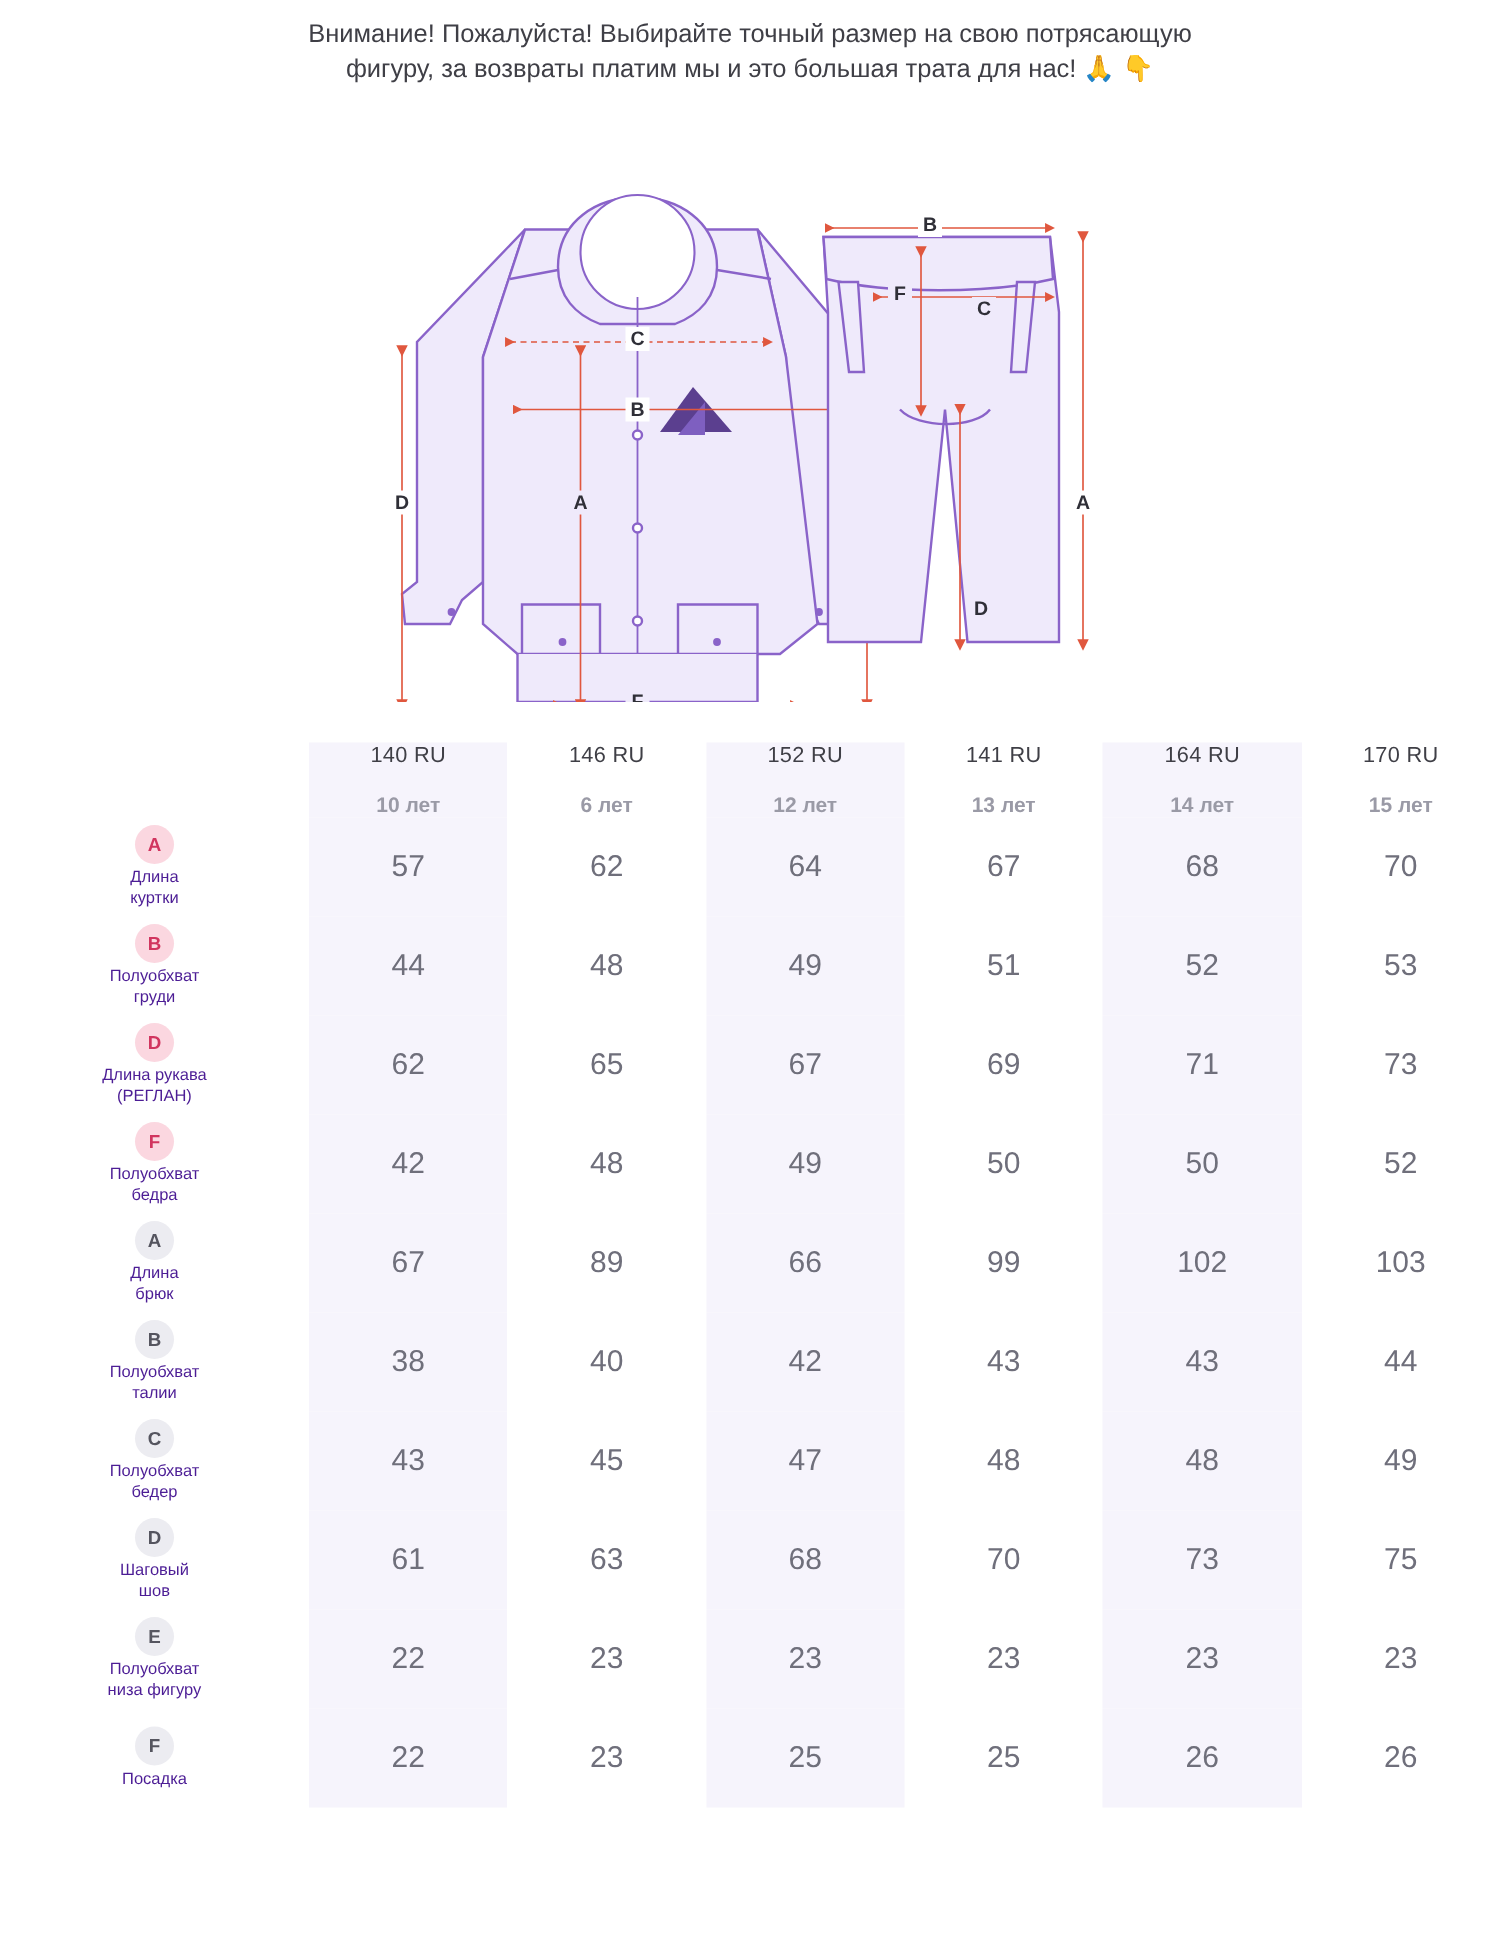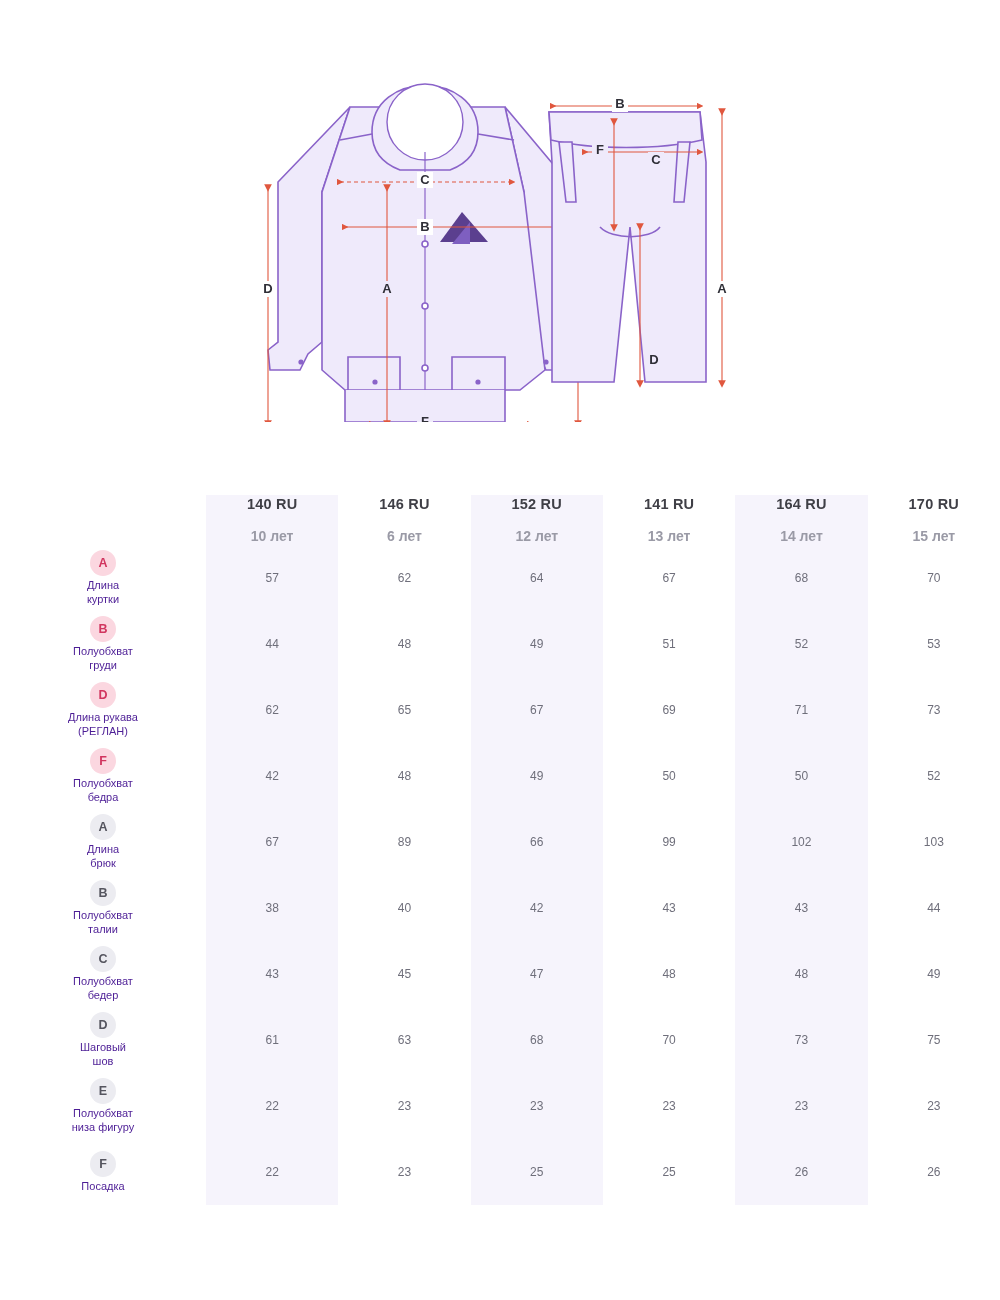--- a/index.html
+++ b/index.html
@@ -60,21 +60,21 @@
   }
 
   .hdr-cell {
     height: 50px;
     text-align: center;
     vertical-align: middle;
     padding-top: 14px;
   }
   .hdr-ru {
     font-size: 14.5px;
-    font-weight: bold;
+    font-weight: normal;
     color: #3f3f46;
     letter-spacing: .2px;
   }
   .hdr-age {
     font-size: 14px;
     color: #9a9aa6;
     margin-top: 16px;
   }
 
   .col-shade { background: #f6f4fc; }
@@ -98,29 +98,31 @@
   .badge.pink { background: #fbd7e0; color: #d1355f; }
   .badge.grey { background: #ececf1; color: #55555f; }
   .lbl-text {
     font-size: 11px;
     line-height: 1.25;
     color: #4c1d95;
   }
   .val-cell {
     text-align: center;
     vertical-align: middle;
-    font-size: 12px;
+    font-size: 20px;
     color: #6f6f7b;
   }
   .rowh { height: 66px; }
 </style>
 </head>
 <body>
 
 <div class="notice">
+  <div>Внимание! Пожалуйста! Выбирайте точный размер на свою потрясающую</div>
+  <div>фигуру, за возвраты платим мы и это большая трата для нас! 🙏 👇</div>
 </div>
 
 <div class="illus-wrap">
 <svg width="1000" height="410" viewBox="0 0 1000 410" xmlns="http://www.w3.org/2000/svg">
   <defs>
     <marker id="ah" markerWidth="7" markerHeight="7" refX="3.5" refY="3.5" orient="auto">
       <path d="M0,0 L7,3.5 L0,7 z" fill="#e0573e"></path>
     </marker>
     <marker id="ahs" markerWidth="6" markerHeight="6" refX="3" refY="3" orient="auto">
       <path d="M0,0 L6,3 L0,6 z" fill="#e0573e"></path>

